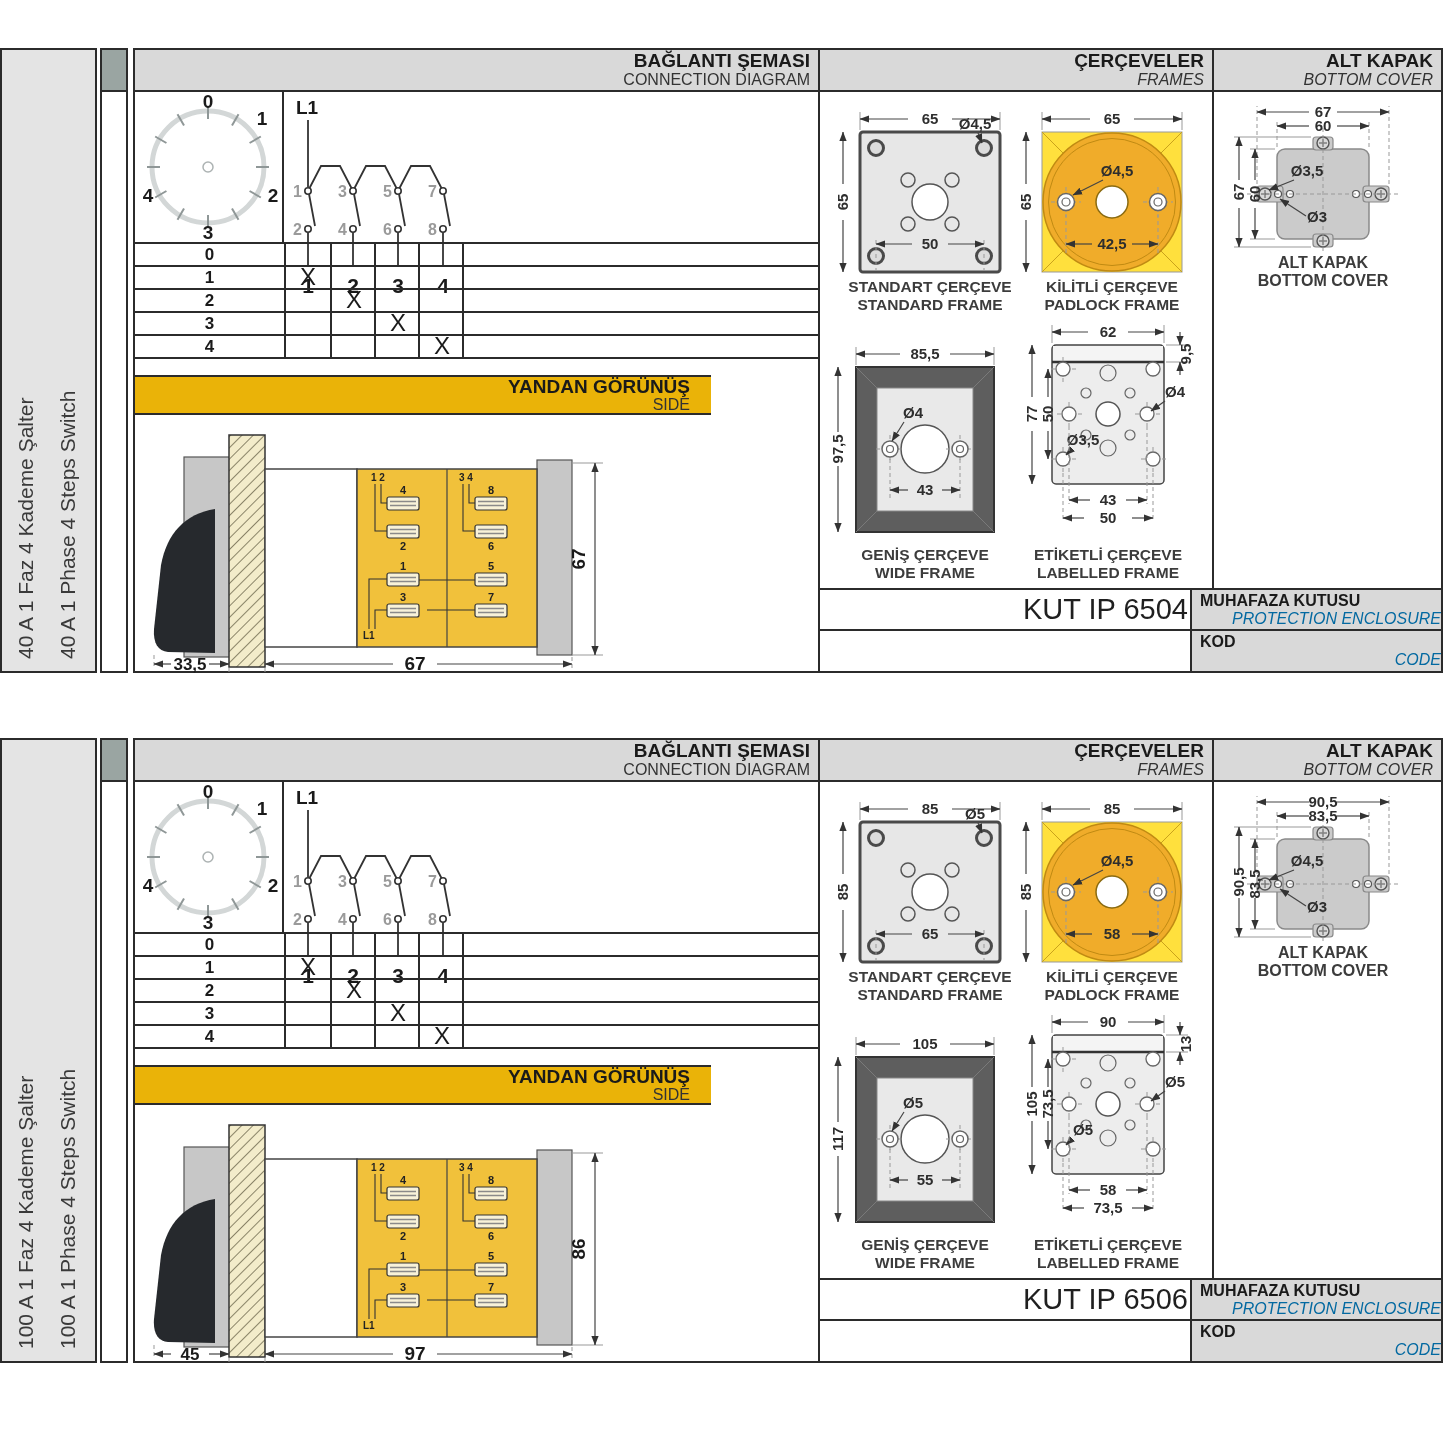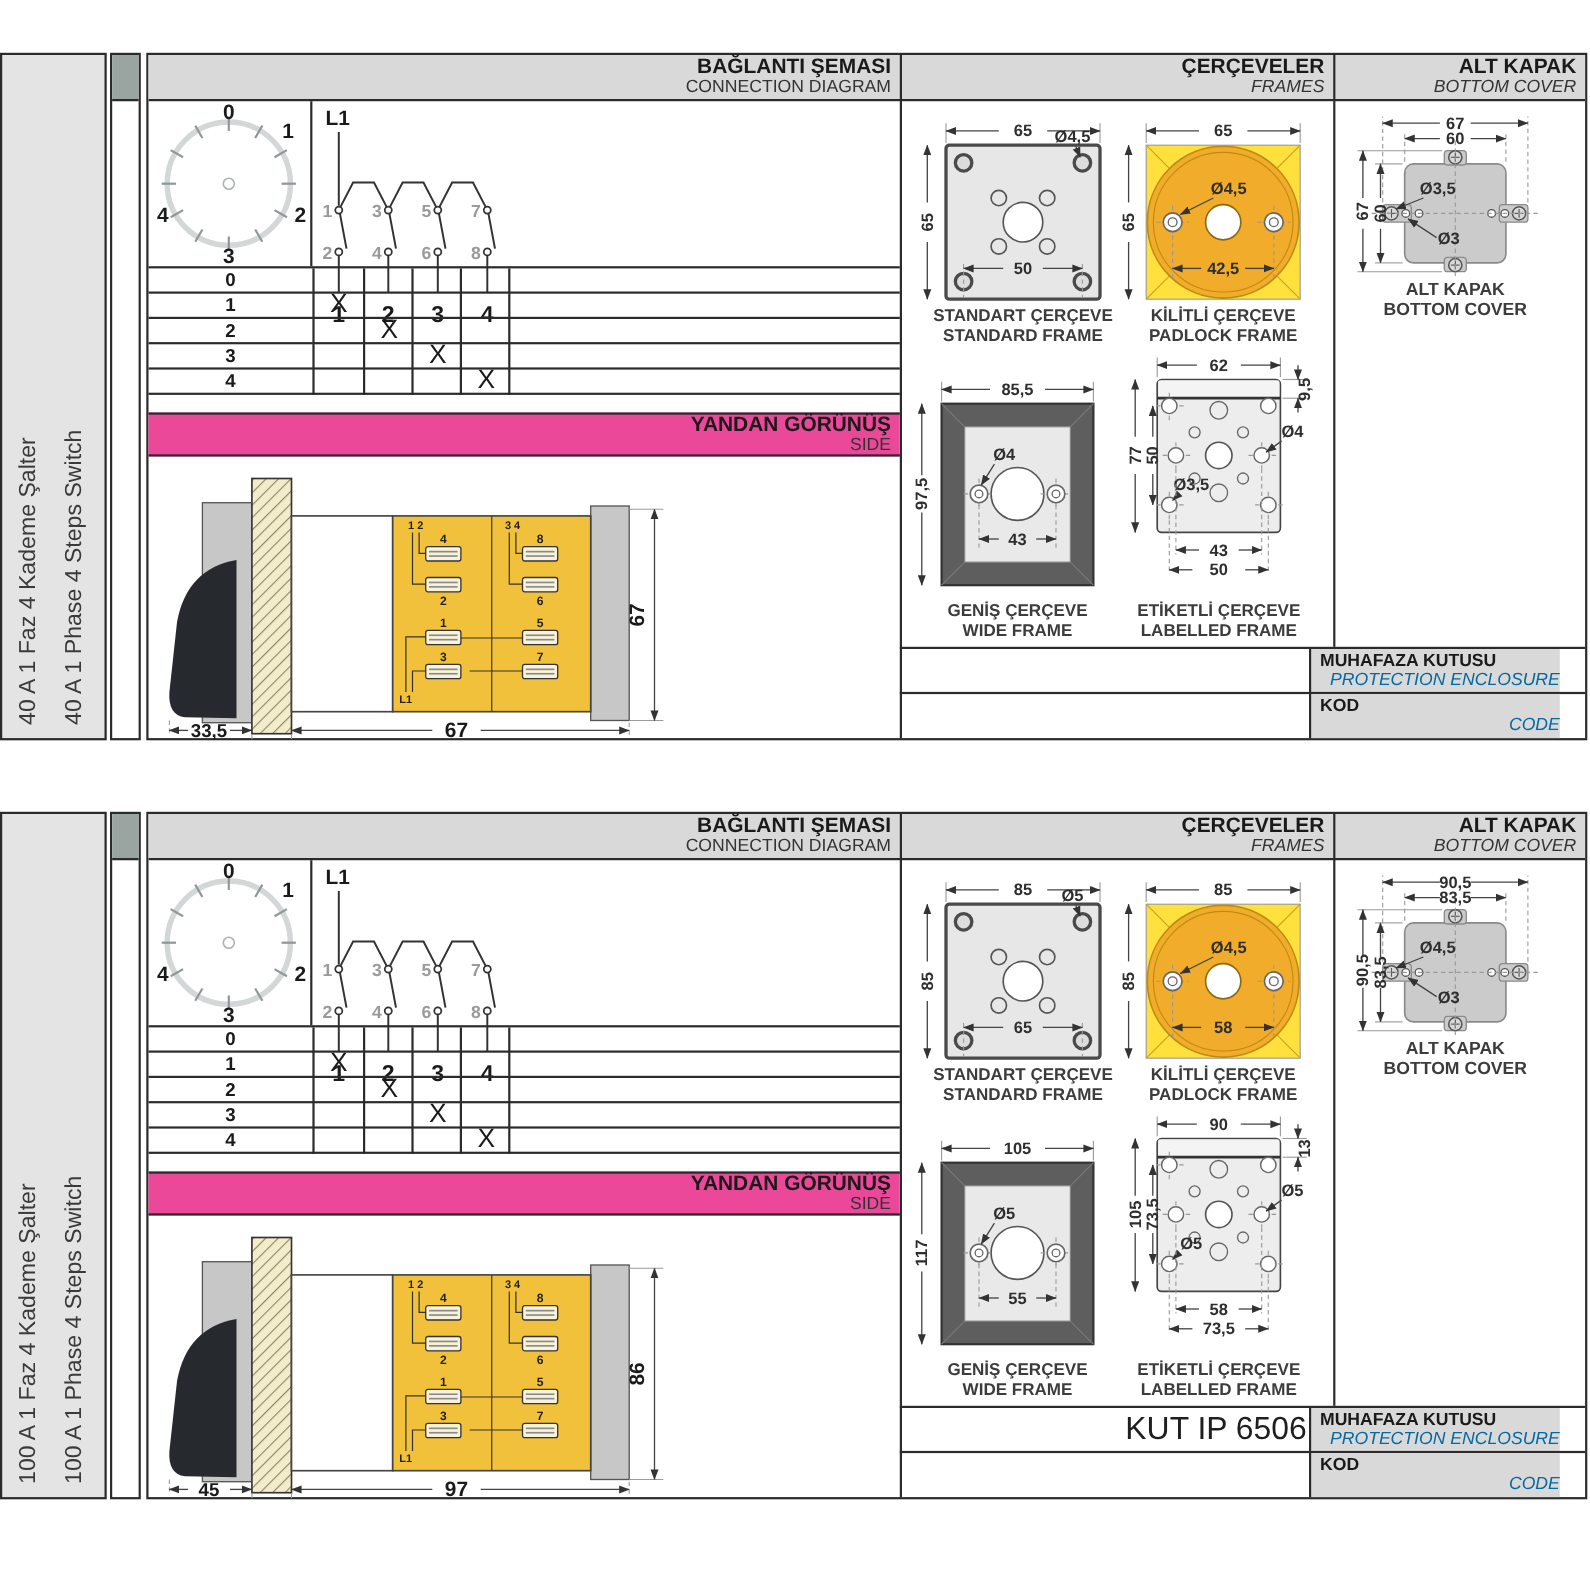--- a/index.html
+++ b/index.html
@@ -30,28 +30,28 @@
   
   .tbl{position:absolute;left:0;top:194px;width:683px;height:115px;}
   .trow{height:21px;border-bottom:2px solid #2B2B2B;position:relative;}
   .step{position:absolute;left:0;top:0;width:149px;text-align:center;font-weight:bold;
         font-size:17px;line-height:21px;color:#1A1A1A;}
   .xc{position:absolute;top:-2px;width:44px;text-align:center;font-size:24px;line-height:24px;
       font-weight:500;color:#1A1A1A;}
   .xc0{left:151px}.xc1{left:197px}.xc2{left:241px}.xc3{left:285px}
   .tvl{position:absolute;top:0;width:2px;height:115px;background:#2B2B2B;}
   
-  .sidehdr{position:absolute;left:0;top:325px;width:683px;height:40px;background:#ec4899;
+  .sidehdr{position:absolute;left:0;top:325px;width:576px;height:40px;background:#eab308;
            border-top:2px solid #2B2B2B;border-bottom:2px solid #2B2B2B;box-sizing:border-box;
-           text-align:right;padding-right:8px;}
+           text-align:right;padding-right:21px;}
   .sidehdr .tr{font-weight:bold;font-size:19px;line-height:20px;color:#1A1A1A;}
   .sidehdr .en{font-size:16px;line-height:16px;color:#333;}
   
   .codebig{position:absolute;text-align:right;font-size:29px;color:#1f1f1f;}
-  .graycell{position:absolute;left:1057px;width:226px;background:#D9D9D9;box-sizing:border-box;
+  .graycell{position:absolute;left:1057px;width:249px;background:#D9D9D9;box-sizing:border-box;
             padding:2px 0 0 8px;}
   .graycell .tr{font-weight:bold;font-size:16px;line-height:18px;color:#1A1A1A;}
   .graycell .en{font-style:italic;font-size:16px;line-height:18px;color:#0369a1;text-align:right;}
   
   svg{overflow:visible;}
   .dl{stroke:#444;stroke-width:1.2;fill:none;}
   .ext{stroke:#999;stroke-width:1;fill:none;}
   .extd{stroke:#999;stroke-width:1;stroke-dasharray:4 3;fill:none;}
   .dt{font:600 15px "Liberation Sans",sans-serif;fill:#2E2E2E;text-anchor:middle;}
   .cap{font:700 15.5px "Liberation Sans",sans-serif;fill:#3C3C3C;text-anchor:middle;}
@@ -539,20 +539,21 @@
         <text class="dt" x="93" y="84">Ø3,5</text>
         <line class="dl" x1="80" y1="88" x2="55" y2="98" marker-end="url(#ar)"></line>
         <text class="dt" x="103" y="130">Ø3</text>
         <line class="dl" x1="92" y1="124" x2="66" y2="107" marker-end="url(#ar)"></line>
       </g>
       <text class="cap" x="109" y="176" style="font-size:16px">ALT KAPAK</text>
       <text class="cap" x="109" y="194" style="font-size:16px">BOTTOM COVER</text>
     </svg>
 
     <div class="hline" style="left:683px;top:538px;width:623px"></div>
+    <div class="codebig" style="left:685px;top:540px;width:368px;height:39px;line-height:39px">KUT IP 6504</div>
     <div class="graycell" style="top:540px;height:39px">
       <div class="tr">MUHAFAZA KUTUSU</div>
       <div class="en">PROTECTION ENCLOSURE</div>
     </div>
     <div class="hline" style="left:683px;top:579px;width:623px"></div>
     <div class="graycell" style="top:581px;height:40px">
       <div class="tr">KOD</div>
       <div class="en">CODE</div>
     </div>
     <div class="vdiv" style="left:1055px;top:540px;height:81px"></div>

